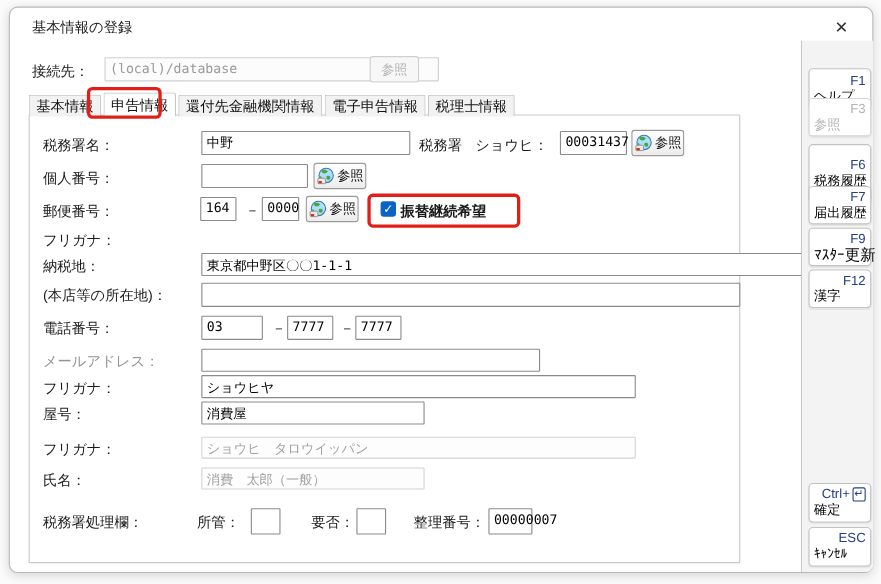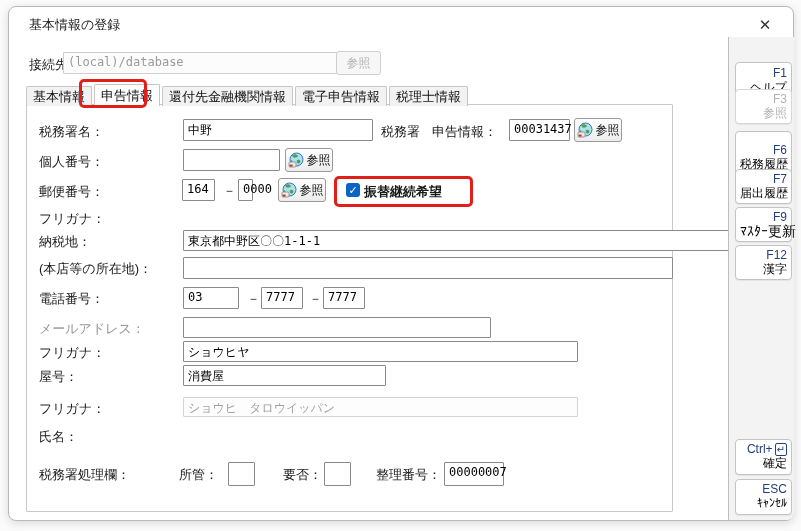--- a/index.html
+++ b/index.html
@@ -34,21 +34,21 @@
   .anno { position:absolute; border:3px solid #e02018; border-radius:5px; z-index:6; pointer-events:none; }
   .chk { position:absolute; width:14px; height:14px; background:#0b63c6; border-radius:3px;
     display:flex; align-items:center; justify-content:center; color:#fff; font-size:11px; cursor:pointer; }
   .sidebar-bg { position:absolute; left:719px; top:30px; width:66px; height:483px;
     background:#f3f3f3; border-left:1px solid #bdbdbd; border-radius:0 0 7px 0; }
   .fk { position:absolute; left:726px; width:57px; background:#fff; border:1px solid #c3c3c3;
     border-radius:4px; cursor:pointer; padding:2px 4px 3px 4px; display:flex;
     flex-direction:column; justify-content:center; box-shadow:0 1px 1px rgba(0,0,0,.06); }
   .fk .key { font-size:12px; color:#25407f; text-align:right; line-height:14px;
     display:flex; justify-content:flex-end; align-items:center; gap:2px; }
-  .fk .cap { font-size:12px; color:#000; text-align:right; line-height:15px; white-space:nowrap; }
+  .fk .cap { font-size:12px; color:#000; text-align:left; line-height:15px; white-space:nowrap; }
   .fk.dis { border-color:#d6d6d6; }
   .fk.dis .key, .fk.dis .cap { color:#b3b3b3; }
   .enter-glyph { font-size:10px; border:1px solid #25407f; border-radius:2px;
     padding:0 1px; line-height:11px; }
   .globe { width:16px; height:16px; flex:0 0 16px; }
 </style>
 </head>
 <body>
 
 <svg width="0" height="0" style="position:absolute">
@@ -61,59 +61,59 @@
     <rect x="1.6" y="12.6" width="3" height="2" fill="#cc3311"></rect>
   </symbol>
 </svg>
 
 <div class="dialog">
 
   <div class="titlebar-text">基本情報の登録</div>
   <button class="close-btn">✕</button>
 
   <div class="lbl" style="left:20px;top:49px">接続先：</div>
-  <div class="inp ro" style="left:54px;top:45px;width:304px">(local)/database</div>
+  <div class="inp ro" style="left:86px;top:45px;width:304px">(local)/database</div>
   <div class="btn dis" style="left:327px;top:44px;width:45px;height:24px">参照</div>
 
   <div class="tabstrip">
     <div class="tab">基本情報</div>
     <div class="tab sel">申告情報</div>
     <div class="tab">還付先金融機関情報</div>
     <div class="tab">電子申告情報</div>
     <div class="tab">税理士情報</div>
   </div>
   <div class="anno" style="left:70px;top:72px;width:68px;height:29px"></div>
 
   <div class="panel"></div>
 
   <div class="lbl" style="left:30px;top:116px">税務署名：</div>
   <div class="inp" style="left:174px;top:112px;width:190px">中野</div>
   <div class="lbl" style="left:372px;top:116px">税務署</div>
-  <div class="lbl" style="left:423px;top:116px">申告情報：</div>
+  <div class="lbl" style="left:423px;top:116px">ショウヒ：</div>
   <div class="inp" style="left:500px;top:112px;width:61px">00031437</div>
   <div class="btn" style="left:565px;top:111px;width:48px;height:24px">
     <svg class="globe">
         <use href="#ico-globe"></use>
       </svg>
     <span>参照</span>
   </div>
 
   <div class="lbl" style="left:30px;top:146px">個人番号：</div>
   <div class="inp" style="left:174px;top:142px;width:97px"></div>
   <div class="btn" style="left:276px;top:141px;width:48px;height:24px">
     <svg class="globe">
         <use href="#ico-globe"></use>
       </svg>
     <span>参照</span>
   </div>
 
   <div class="lbl" style="left:30px;top:176px">郵便番号：</div>
   <div class="inp" style="left:173px;top:172px;width:33px">164</div>
   <div class="dash" style="left:214px;top:175px">－</div>
-  <div class="inp" style="left:229px;top:172px;width:15px">0000</div>
+  <div class="inp" style="left:229px;top:172px;width:34px">0000</div>
   <div class="btn" style="left:269px;top:171px;width:48px;height:24px">
     <svg class="globe">
         <use href="#ico-globe"></use>
       </svg>
     <span>参照</span>
   </div>
   <div class="chk" style="left:337px;top:176px">
     <span>✓</span>
   </div>
   <div class="lbl" style="left:355px;top:176px;font-weight:bold">振替継続希望</div>
@@ -140,28 +140,29 @@
   <div class="lbl" style="left:30px;top:337px">フリガナ：</div>
   <div class="inp" style="left:174px;top:334px;width:395px;height:21px">ショウヒヤ</div>
 
   <div class="lbl" style="left:30px;top:361px">屋号：</div>
   <div class="inp" style="left:174px;top:358px;width:203px;height:21px">消費屋</div>
 
   <div class="lbl" style="left:30px;top:393px">フリガナ：</div>
   <div class="inp dis" style="left:174px;top:390px;width:395px;height:20px">ショウヒ　タロウイッパン</div>
 
   <div class="lbl" style="left:30px;top:421px">氏名：</div>
+  <div class="inp dis" style="left:174px;top:418px;width:203px;height:20px">消費　太郎（一般）</div>
 
   <div class="lbl" style="left:30px;top:459px">税務署処理欄：</div>
   <div class="lbl" style="left:170px;top:459px">所管：</div>
   <div class="inp" style="left:219px;top:455px;width:27px;height:24px"></div>
   <div class="lbl" style="left:274px;top:459px">要否：</div>
   <div class="inp" style="left:315px;top:455px;width:27px;height:24px"></div>
   <div class="lbl" style="left:367px;top:459px">整理番号：</div>
-  <div class="inp" style="left:435px;top:455px;width:60px;height:24px">00000007</div>
+  <div class="inp" style="left:435px;top:455px;width:40px;height:24px">00000007</div>
 
   <div class="sidebar-bg"></div>
 
   <div class="fk" style="top:55px;height:37px">
     <div class="key">F1</div>
     <div class="cap">ヘルプ</div>
   </div>
   <div class="fk dis" style="top:82px;height:35px">
     <div class="key">F3</div>
     <div class="cap">参照</div>

